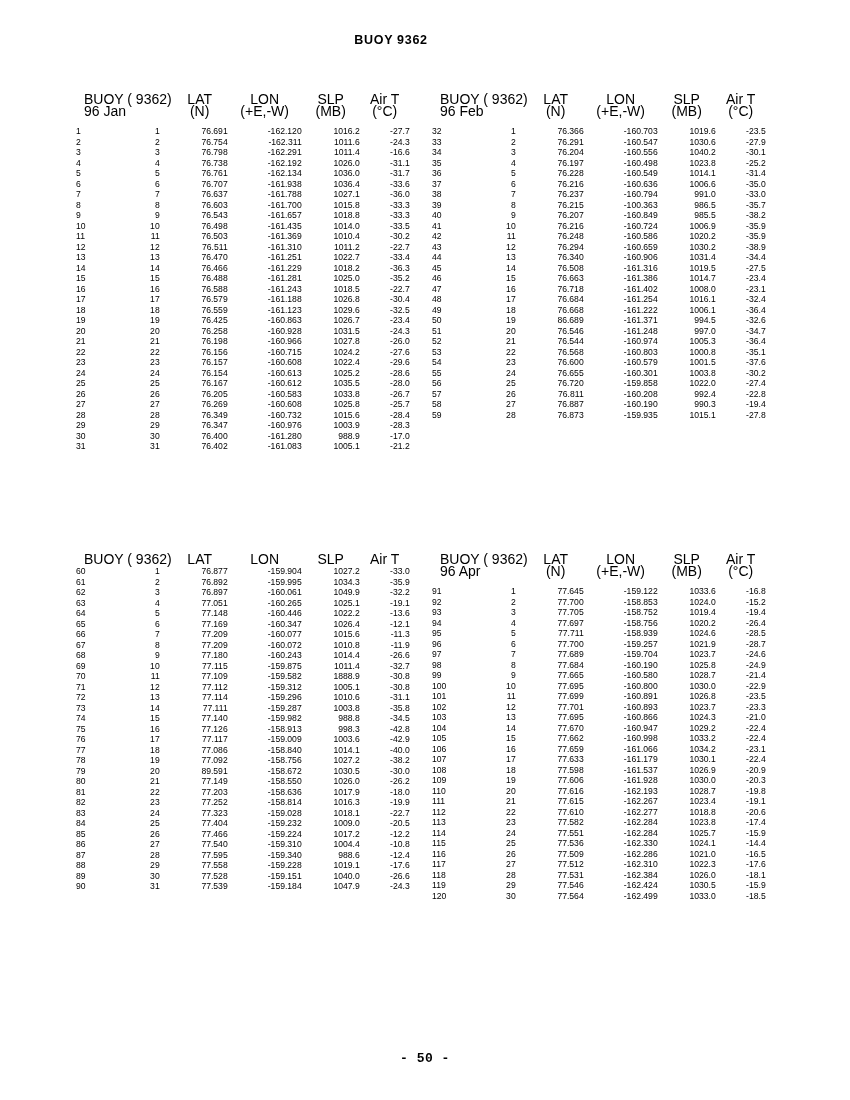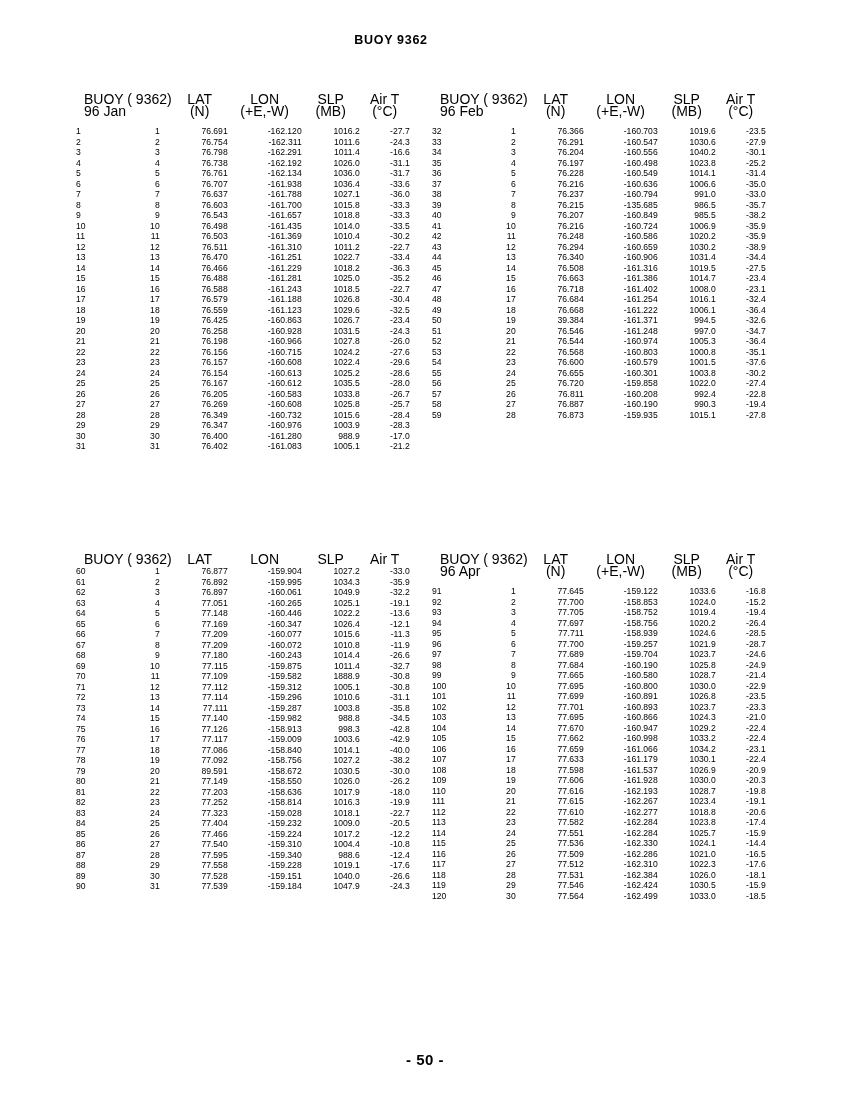--- a/index.html
+++ b/index.html
@@ -29,23 +29,24 @@
     font-size: 12.5px;
     font-weight: bold;
     letter-spacing: 0.7px;
   }
   .page-number {
     position: absolute;
     top: 1051px;
     left: 0;
     width: 850px;
     text-align: center;
-    font-size: 15px;
+    font-size: 13px;
     font-weight: bold;
     letter-spacing: 0.5px;
+    font-family: Liberation Mono, monospace;
   }
 
   .block {
     position: absolute;
   }
   .block.jan  { top: 94px;  left: 74px; }
   .block.feb  { top: 94px;  left: 430px; }
   .block.mar  { top: 554px; left: 74px; }
   .block.apr  { top: 554px; left: 430px; }
 
@@ -443,21 +444,21 @@
             <td class="c-day">7</td>
             <td class="c-lat">76.237</td>
             <td class="c-lon">-160.794</td>
             <td class="c-slp">991.0</td>
             <td class="c-air">-33.0</td>
           </tr>
           <tr>
             <td class="c-idx">39</td>
             <td class="c-day">8</td>
             <td class="c-lat">76.215</td>
-            <td class="c-lon">-135.685</td>
+            <td class="c-lon">-100.363</td>
             <td class="c-slp">986.5</td>
             <td class="c-air">-35.7</td>
           </tr>
           <tr>
             <td class="c-idx">40</td>
             <td class="c-day">9</td>
             <td class="c-lat">76.207</td>
             <td class="c-lon">-160.849</td>
             <td class="c-slp">985.5</td>
             <td class="c-air">-38.2</td>
@@ -530,21 +531,21 @@
             <td class="c-idx">49</td>
             <td class="c-day">18</td>
             <td class="c-lat">76.668</td>
             <td class="c-lon">-161.222</td>
             <td class="c-slp">1006.1</td>
             <td class="c-air">-36.4</td>
           </tr>
           <tr>
             <td class="c-idx">50</td>
             <td class="c-day">19</td>
-            <td class="c-lat">39.384</td>
+            <td class="c-lat">86.689</td>
             <td class="c-lon">-161.371</td>
             <td class="c-slp">994.5</td>
             <td class="c-air">-32.6</td>
           </tr>
           <tr>
             <td class="c-idx">51</td>
             <td class="c-day">20</td>
             <td class="c-lat">76.546</td>
             <td class="c-lon">-161.248</td>
             <td class="c-slp">997.0</td>

